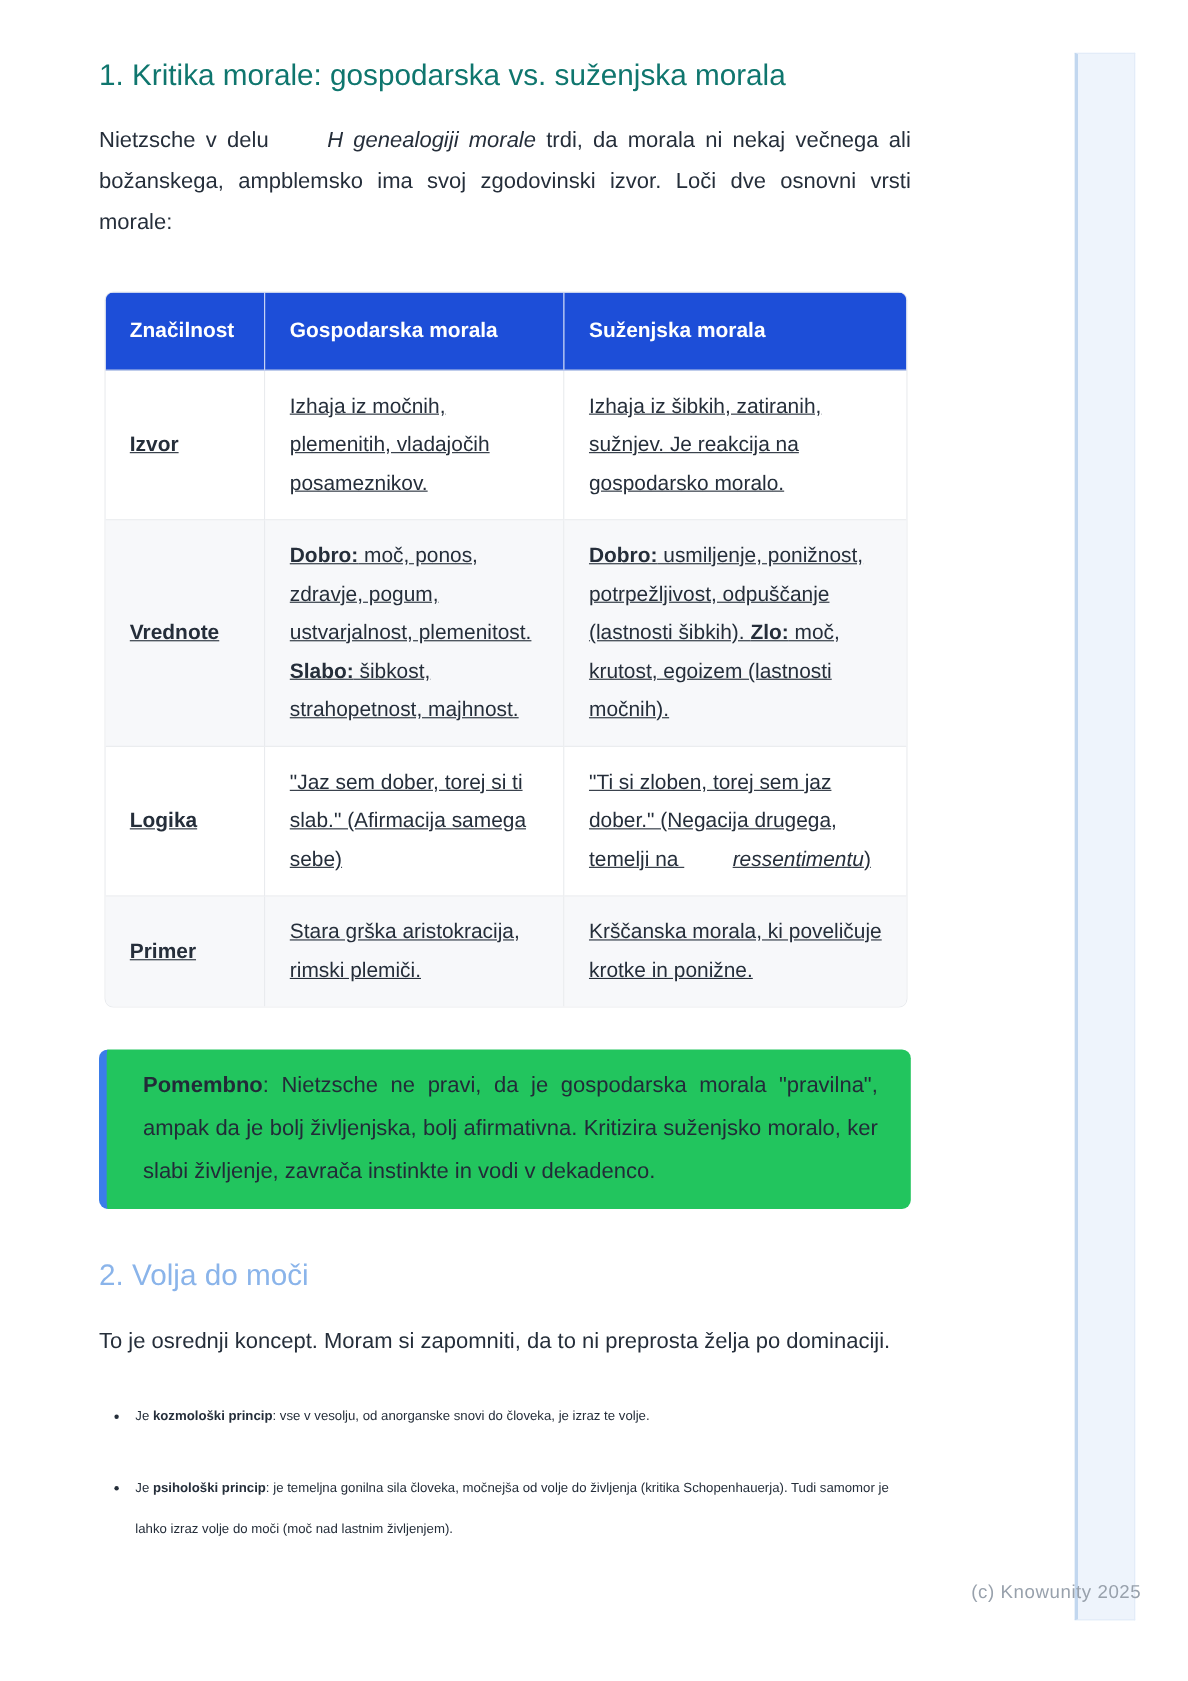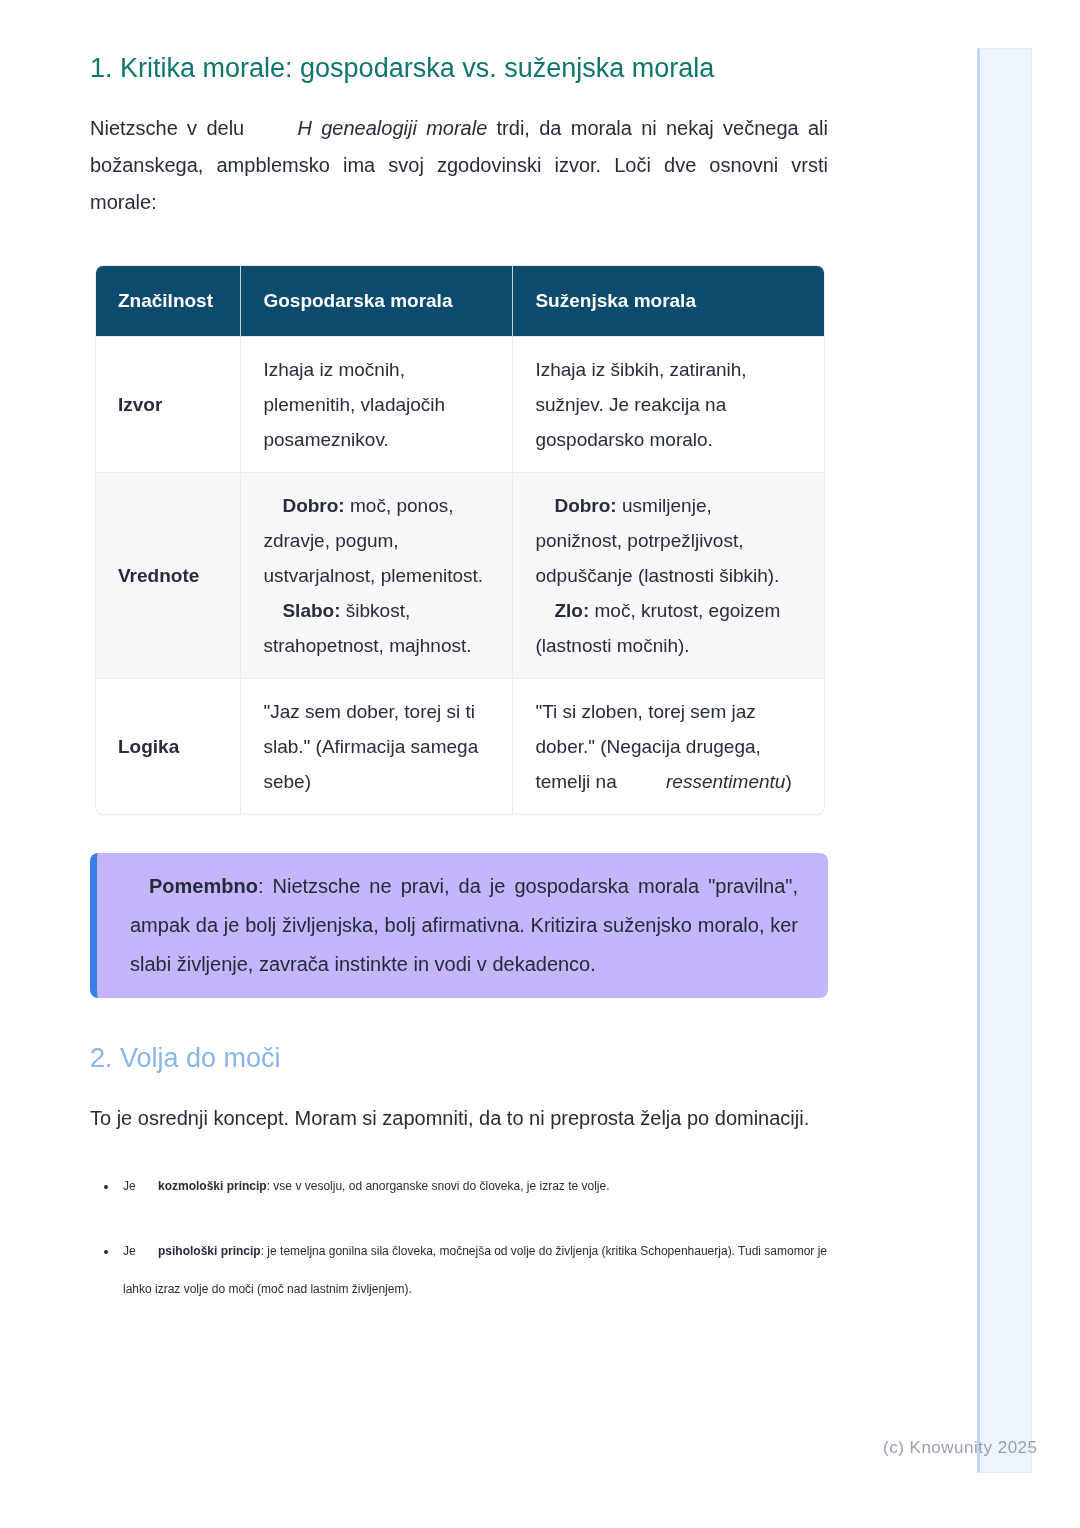--- a/index.html
+++ b/index.html
@@ -69,46 +69,47 @@
     overflow: hidden;
     border: 1px solid #e9ebee;
     box-sizing: border-box;
   }
   table.compare {
     width: 100%;
     border-collapse: collapse;
     font-size: 19px;
   }
   table.compare th {
-    background: #0c4a6e;
+    background: #1d4ed8;
     color: #ffffff;
     font-weight: 700;
     text-align: left;
     padding: 24px 22px;
     font-size: 19px;
   }
   table.compare th + th { border-left: 1px solid rgba(255,255,255,0.75); }
   table.compare col.c1 { width: 145px; }
   table.compare col.c2 { width: 273px; }
   table.compare col.c3 { width: 312px; }
   table.compare td {
     padding: 15px 22px;
     line-height: 35px;
     vertical-align: middle;
     border-top: 1px solid #e9ebee;
     color: #252e3a;
+    text-decoration: underline;
   }
   table.compare td + td { border-left: 1px solid #e9ebee; }
   table.compare tbody tr:nth-child(even) td { background: #f7f8fa; }
   table.compare td.row-label { font-weight: 700; }
   .infobox {
     margin-top: 38px;
     width: 738px;
     box-sizing: border-box;
-    background: #c4b5fd;
+    background: #22c55e;
     border-left: 7px solid #3b7de9;
     border-radius: 8px;
     padding: 14px 30px 14px 33px;
     font-size: 20px;
     line-height: 39px;
     text-align: justify;
     color: #222b38;
   }
   h2.section-heading {
     margin: 44px 0 0 0;
@@ -122,21 +123,21 @@
     padding-left: 28px;
     list-style: disc;
   }
   ul.bullets li {
     font-size: 12px;
     line-height: 38px;
     margin-bottom: 27px;
     padding-left: 5px;
     color: #252e3a;
   }
-  .rich b { font-weight: 700; margin-left: 19px; }
+  .rich b { font-weight: 700; }
   .rich i { font-style: italic; margin-left: 44px; }
 </style>
 </head>
 <body>
 
 <div class="page">
 
   <div class="next-page-strip"></div>
 
   <div class="watermark">(c) Knowunity 2025</div>
@@ -170,20 +171,25 @@
           <tr>
             <td class="row-label">Vrednote</td>
             <td class="rich"><b>Dobro:</b> moč, ponos, zdravje, pogum, ustvarjalnost, plemenitost. <b>Slabo:</b> šibkost, strahopetnost, majhnost.</td>
             <td class="rich"><b>Dobro:</b> usmiljenje, ponižnost, potrpežljivost, odpuščanje (lastnosti šibkih). <b>Zlo:</b> moč, krutost, egoizem (lastnosti močnih).</td>
           </tr>
           <tr>
             <td class="row-label">Logika</td>
             <td class="rich">"Jaz sem dober, torej si ti slab." (Afirmacija samega sebe)</td>
             <td class="rich">"Ti si zloben, torej sem jaz dober." (Negacija drugega, temelji na <i>ressentimentu</i>)</td>
           </tr>
+          <tr>
+            <td class="row-label">Primer</td>
+            <td class="rich">Stara grška aristokracija, rimski plemiči.</td>
+            <td class="rich">Krščanska morala, ki poveličuje krotke in ponižne.</td>
+          </tr>
         </tbody>
       </table>
     </div>
 
     <div class="infobox rich"><b>Pomembno</b>: Nietzsche ne pravi, da je gospodarska morala "pravilna", ampak da je bolj življenjska, bolj afirmativna. Kritizira suženjsko moralo, ker slabi življenje, zavrača instinkte in vodi v dekadenco.</div>
 
     <h2 class="section-heading">2. Volja do moči</h2>
 
     <p class="body-par">To je osrednji koncept. Moram si zapomniti, da to ni preprosta želja po dominaciji.</p>
 

